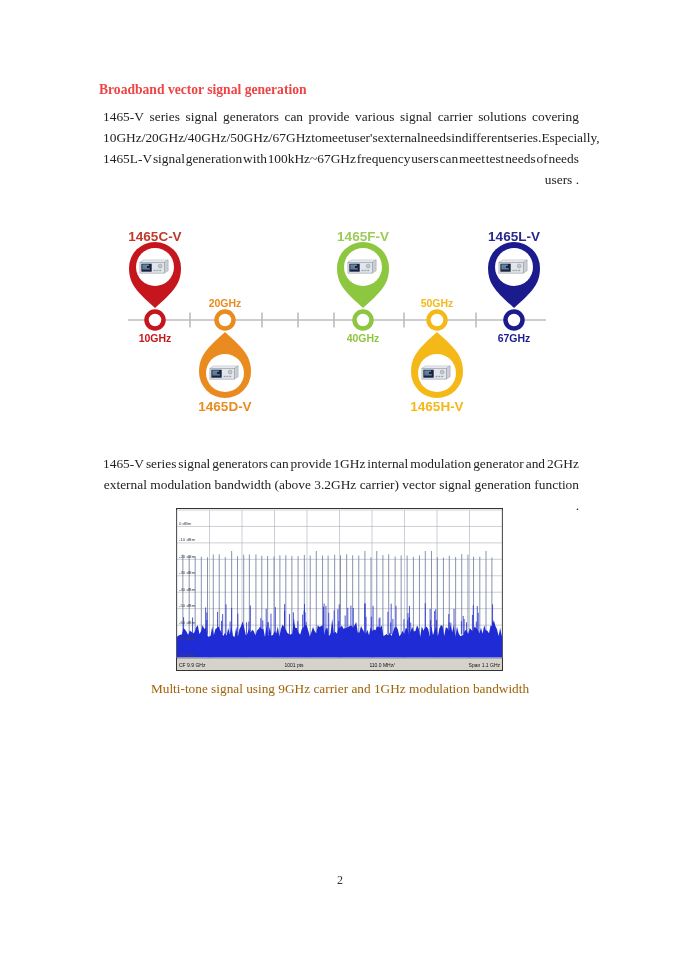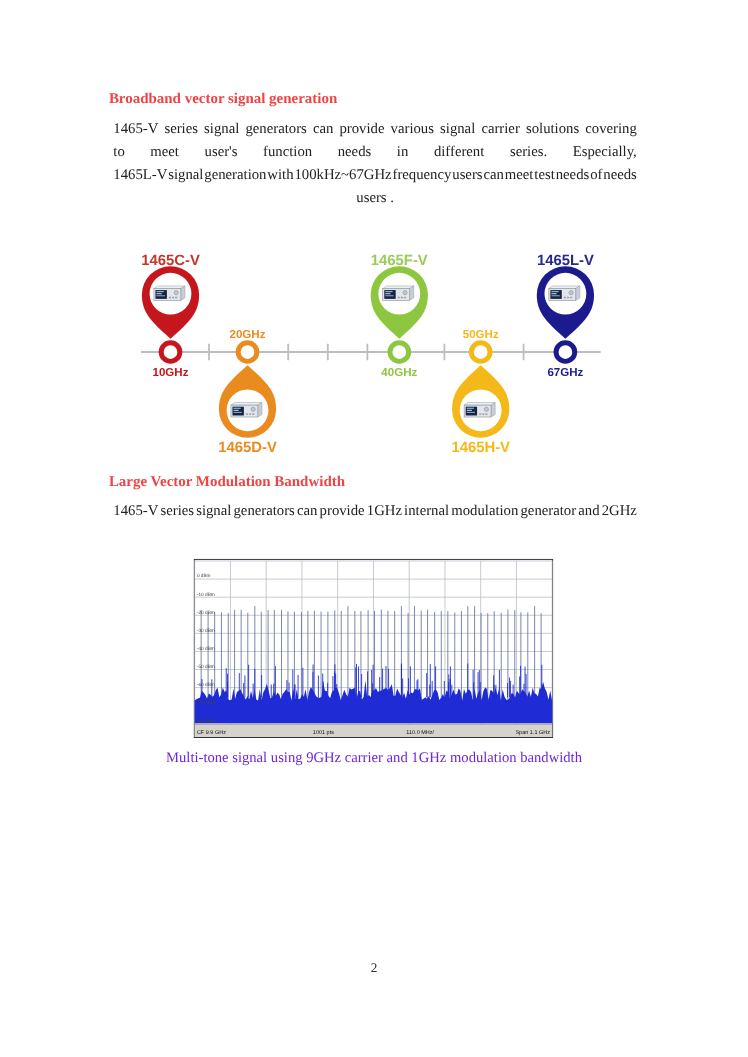--- a/index.html
+++ b/index.html
@@ -12,35 +12,35 @@
     color:#222;
     overflow:hidden;
   }
   .abs{position:absolute;}
   .heading{
     left:99px;width:476px;
     font-weight:bold;font-size:13.6px;color:#ef4444;
   }
   .para{left:103px;width:476px;font-size:13.4px;color:#222;}
   .jl{display:flex;justify-content:space-between;height:21px;align-items:center;white-space:pre;}
-  .jl-last{height:21px;line-height:21px;text-align:center;}
-  .caption{left:0;width:680px;text-align:center;font-size:13.3px;color:#6d28d9;}
+  .jl-last{height:21px;line-height:21px;text-align:right;}
+  .caption{left:0;width:680px;text-align:center;font-size:13.3px;color:#a16207;}
   .pagenum{left:0;width:680px;text-align:center;font-size:12px;color:#333;}
   svg text{font-family:"Liberation Sans","DejaVu Sans",sans-serif;}
 </style>
 </head>
 <body>
 
 <div class="page">
 
   <div class="abs heading" style="top:82px;">Broadband vector signal generation</div>
 
   <div class="abs para" style="top:106px;">
     <div class="jl"><span>1465-V</span><span>series</span><span>signal</span><span>generators</span><span>can</span><span>provide</span><span>various</span><span>signal</span><span>carrier</span><span>solutions</span><span>covering</span></div>
-    <div class="jl"><span>to</span><span>meet</span><span>user's</span><span>function</span><span>needs</span><span>in</span><span>different</span><span>series.</span><span>Especially,</span></div>
+    <div class="jl"><span>10GHz/20GHz/40GHz/50GHz/67GHz</span><span>to</span><span>meet</span><span>user's</span><span>external</span><span>needs</span><span>in</span><span>different</span><span>series.</span><span>Especially,</span></div>
     <div class="jl"><span>1465L-V</span><span>signal</span><span>generation</span><span>with</span><span>100kHz~67GHz</span><span>frequency</span><span>users</span><span>can</span><span>meet</span><span>test</span><span>needs</span><span>of</span><span>needs</span></div>
     <div class="jl-last">users .</div>
   </div>
 
   <svg class="abs" style="left:90px;top:210px;" width="480" height="212" viewBox="90 210 480 212">
     <defs>
       <symbol id="inst" viewBox="0 0 34 18">
         <polygon points="1,4 5,1.5 31,1.5 27,4" fill="#eef0f3" stroke="#9aa0a8" stroke-width="0.5"></polygon>
         <polygon points="27,4 31,1.5 31,13 27,15.5" fill="#c9ced6" stroke="#9aa0a8" stroke-width="0.5"></polygon>
         <rect x="1" y="4" width="26" height="11.5" fill="#e2e5e9" stroke="#8b929b" stroke-width="0.6"></rect>
@@ -104,24 +104,24 @@
     <g>
       <text x="514" y="241" text-anchor="middle" font-size="13.5" font-weight="bold" fill="#28288e">1465L-V</text>
       <path d="M514,308 C496,292 488,284 488,268 A26,26 0 1 1 540,268 C540,284 532,292 514,308 Z" fill="#1b1b8e"></path>
       <circle cx="514" cy="267" r="19" fill="#ffffff"></circle>
       <use href="#inst" x="498" y="258.5" width="32" height="17"></use>
       <circle cx="514" cy="320" r="8.5" fill="#ffffff" stroke-width="4.5" stroke="#1b1b8e"></circle>
       <text x="514" y="342" text-anchor="middle" font-size="10.5" font-weight="bold" fill="#1b1b8e">67GHz</text>
     </g>
   </svg>
 
-  <div class="abs heading" style="top:430px;">Large Vector Modulation Bandwidth</div>
 
   <div class="abs para" style="top:453px;">
     <div class="jl"><span>1465-V</span><span>series</span><span>signal</span><span>generators</span><span>can</span><span>provide</span><span>1GHz</span><span>internal</span><span>modulation</span><span>generator</span><span>and</span><span>2GHz</span></div>
+    <div class="jl-last">external modulation bandwidth (above 3.2GHz carrier) vector signal generation function .</div>
   </div>
 
   <svg id="spec" class="abs" style="left:176px;top:508px;" width="327" height="163" viewBox="0 0 327 163">
       <rect x="0.5" y="0.5" width="326" height="162" fill="#fff" stroke="#333333" stroke-width="1"></rect>
       <line x1="1" y1="2" x2="1" y2="150" stroke="#a8b0bc" stroke-width="0.6"></line>
       <line x1="33.5" y1="2" x2="33.5" y2="150" stroke="#a8b0bc" stroke-width="0.6"></line>
       <line x1="66" y1="2" x2="66" y2="150" stroke="#a8b0bc" stroke-width="0.6"></line>
       <line x1="98.5" y1="2" x2="98.5" y2="150" stroke="#a8b0bc" stroke-width="0.6"></line>
       <line x1="131" y1="2" x2="131" y2="150" stroke="#a8b0bc" stroke-width="0.6"></line>
       <line x1="163.5" y1="2" x2="163.5" y2="150" stroke="#a8b0bc" stroke-width="0.6"></line>

